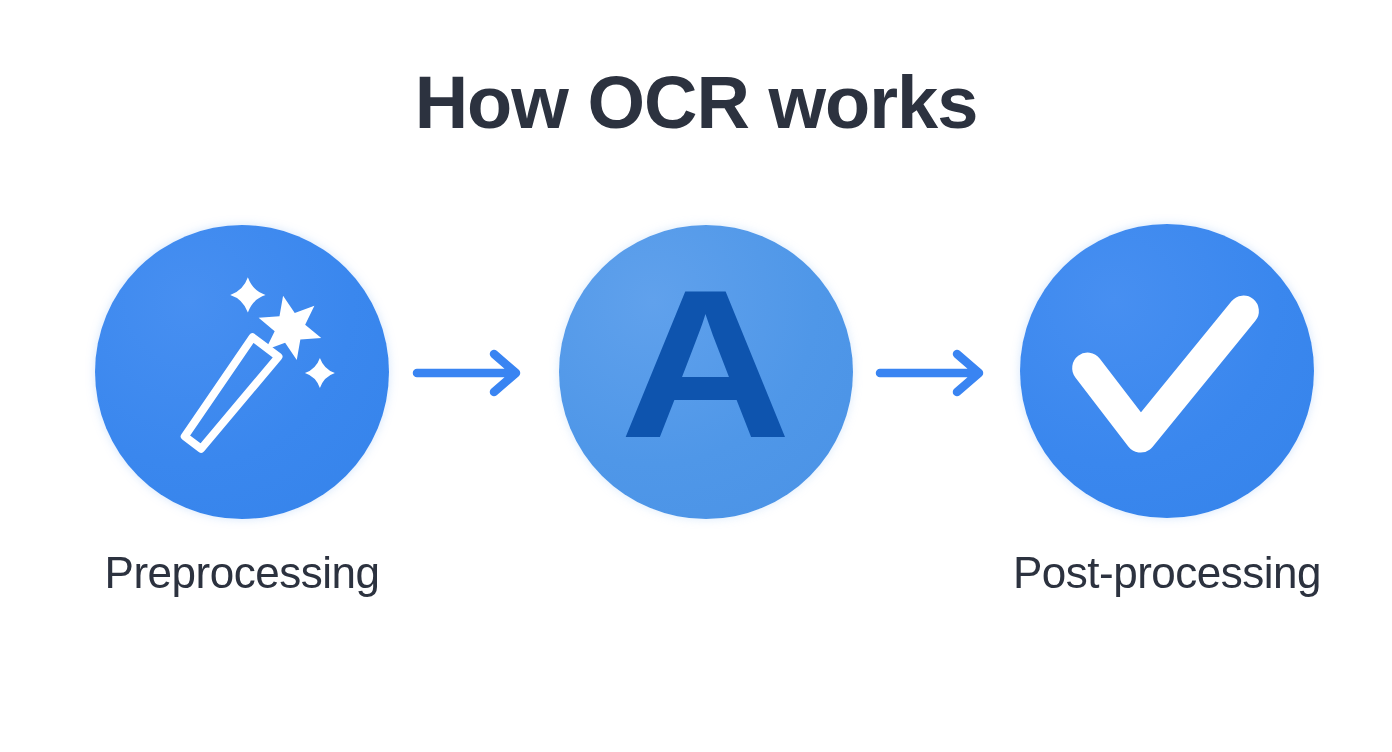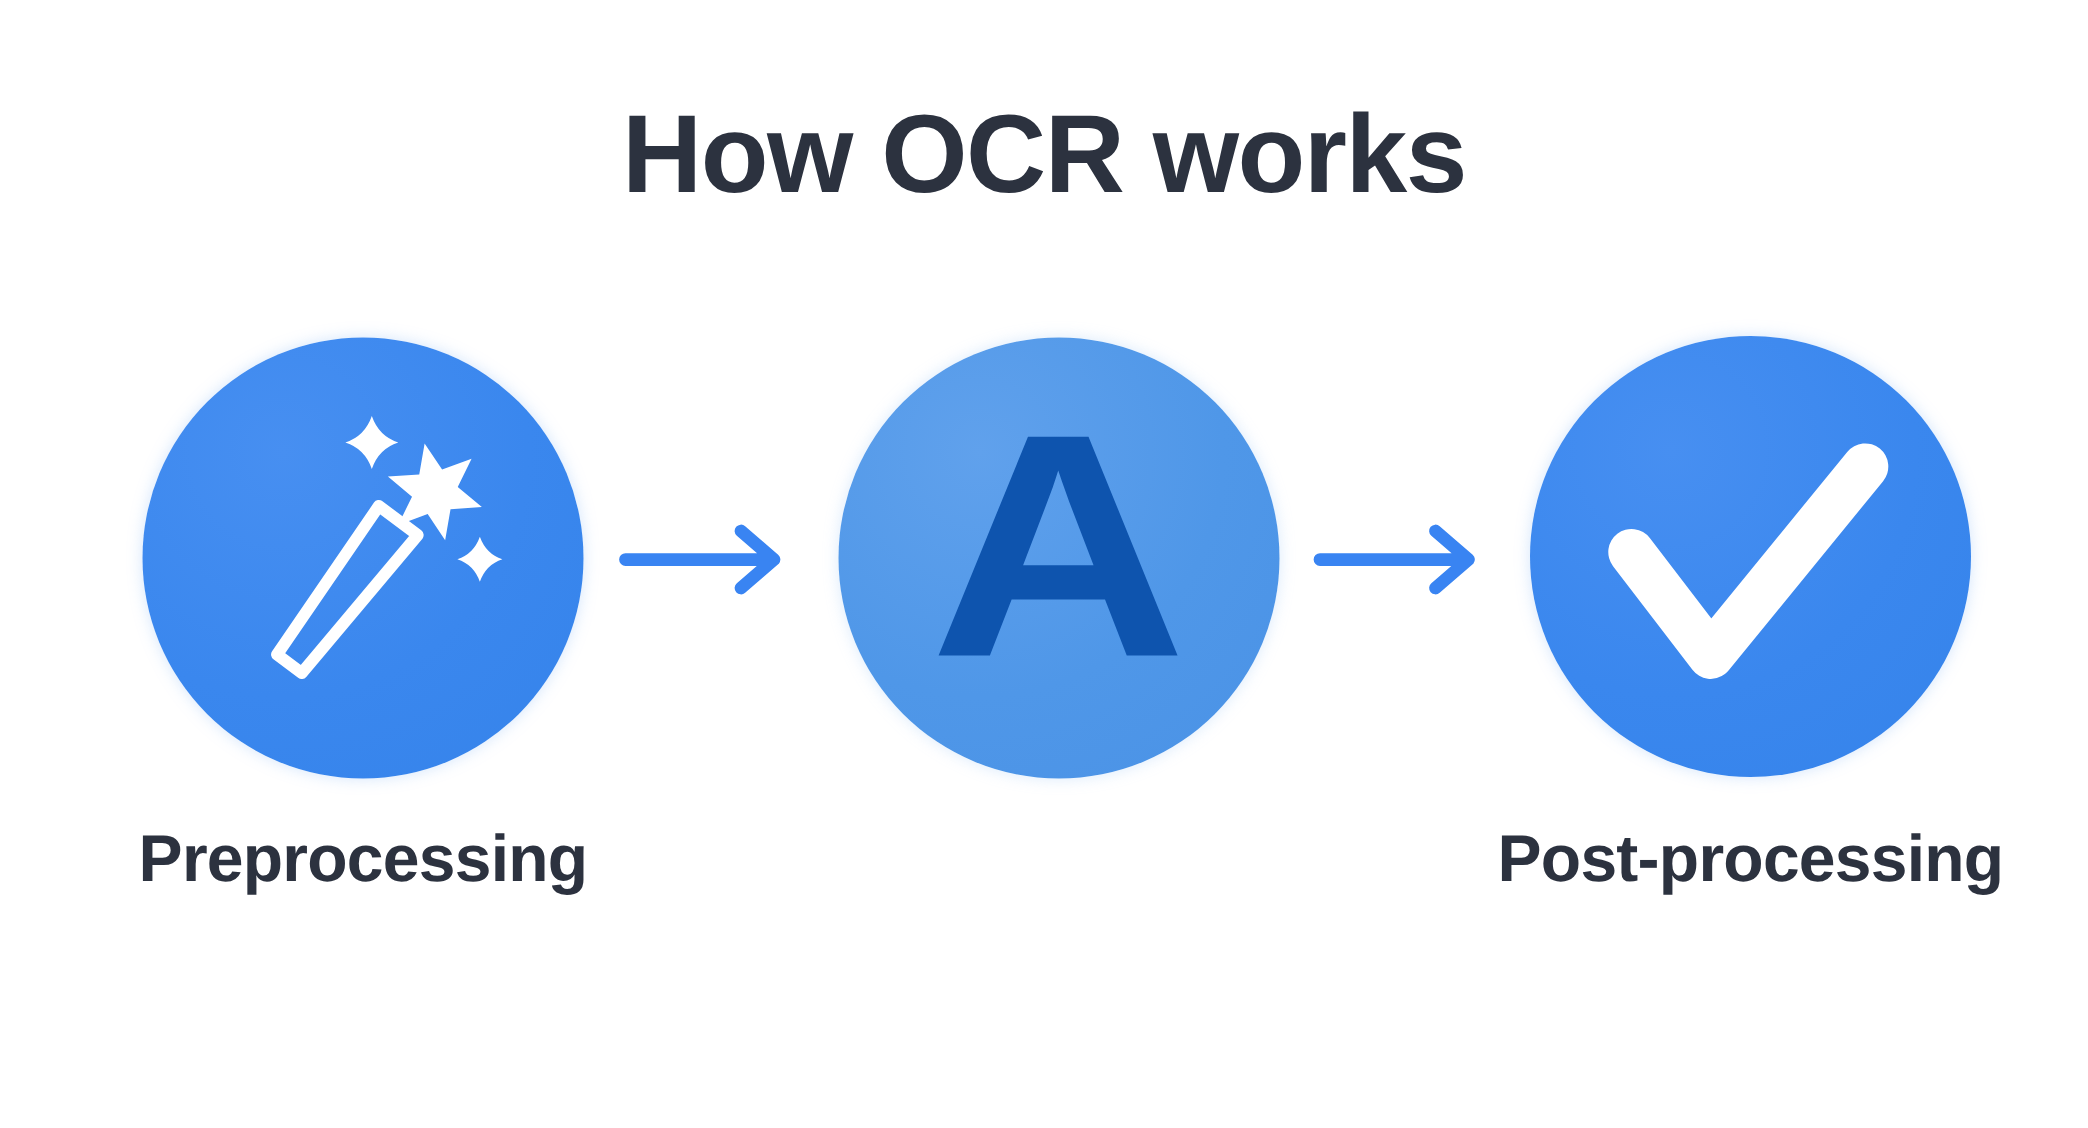--- a/index.html
+++ b/index.html
@@ -64,21 +64,21 @@
   }
   .arrow-1 { left: 410px; top: 341px; }
   .arrow-2 { left: 873px; top: 341px; }
 
   .stage-label {
     position: absolute;
     top: 548px;
     width: 460px;
     text-align: center;
     font-size: 44px;
-    font-weight: 700;
+    font-weight: 400;
     letter-spacing: -0.5px;
     color: #2c323f;
   }
   .label-1 { left: 12px; }
   .label-2 { left: 476px; }
   .label-3 { left: 937px; }
 </style>
 </head>
 <body>
 

